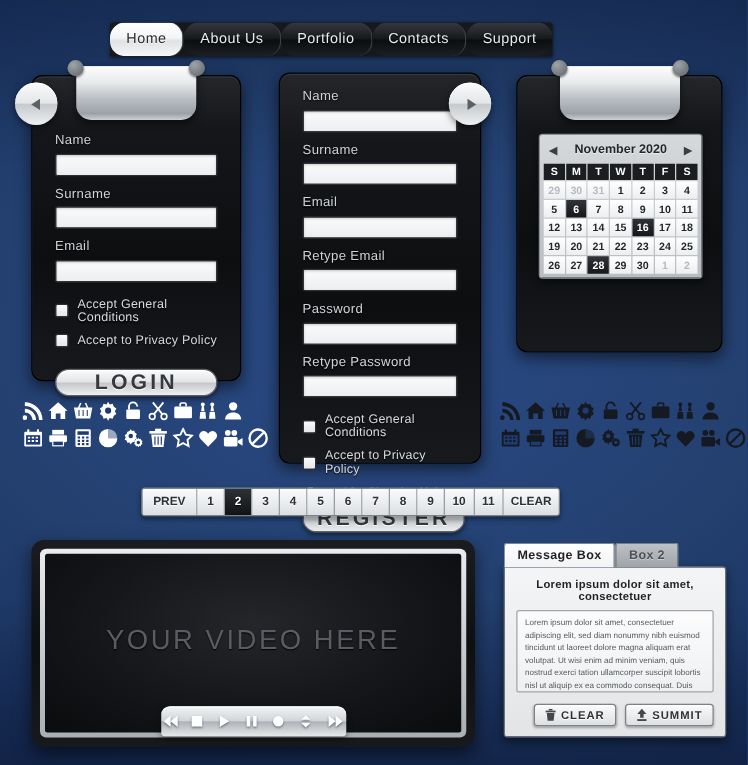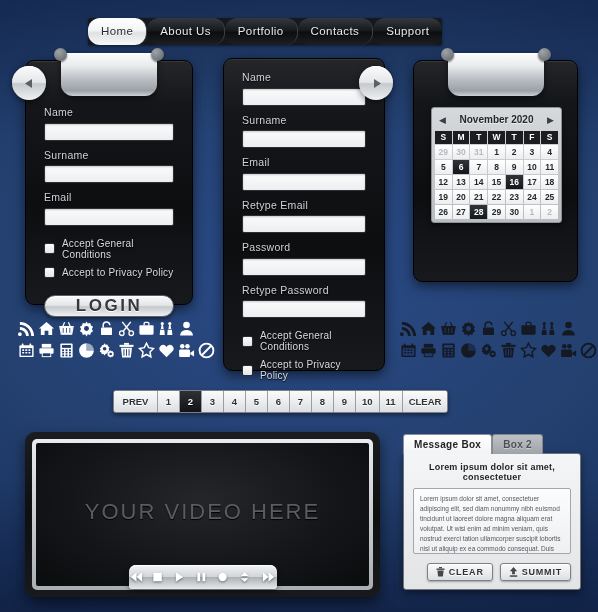--- a/index.html
+++ b/index.html
@@ -394,21 +394,21 @@
         </div><div style="height: 10px;"></div><button class="metal-btn">LOGIN</button></div>
   </div>
 
   <div class="board" id="register-board">
     <div id="register-body"><div class="field-label">Name</div><input class="field-input" type="text" style=""><div class="field-label">Surname</div><input class="field-input" type="text" style=""><div class="field-label">Email</div><input class="field-input" type="text" style=""><div class="field-label">Retype Email</div><input class="field-input" type="text" style=""><div class="field-label">Password</div><input class="field-input" type="text" style=""><div class="field-label">Retype Password</div><input class="field-input" type="text" style=""><div style="height: 4px;"></div><div class="chk-row">
           <span class="chk"></span>
           <span class="chk-label">Accept General Conditions</span>
         </div><div class="chk-row">
           <span class="chk"></span>
           <span class="chk-label">Accept to Privacy Policy</span>
-        </div><div class="terms-note">Term and Conditions viewable here</div></div>
+        </div><div class="terms-note">Term and Conditions viewable here</div><button class="metal-btn">REGISTER</button></div>
   </div>
 
   <div class="board" id="calendar-board">
     <div class="clip"></div>
     <div id="calendar">
       <div id="cal-head">
         <span class="cal-arrow">◀</span>
         <span id="cal-title">November 2020</span>
         <span class="cal-arrow">▶</span>
       </div>

